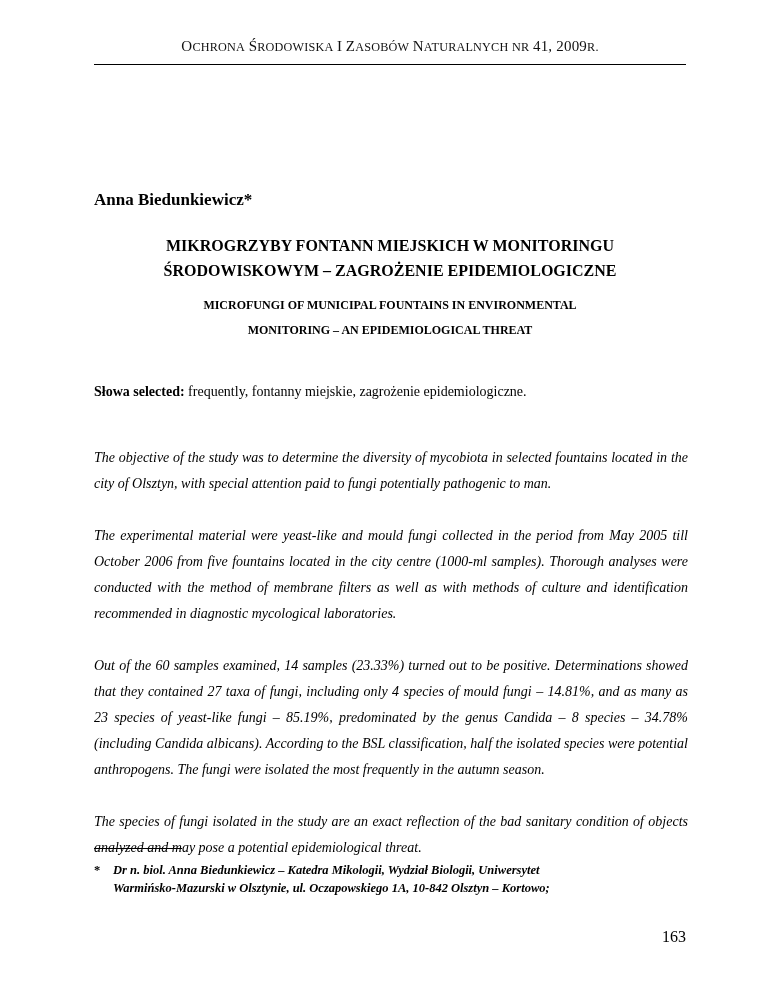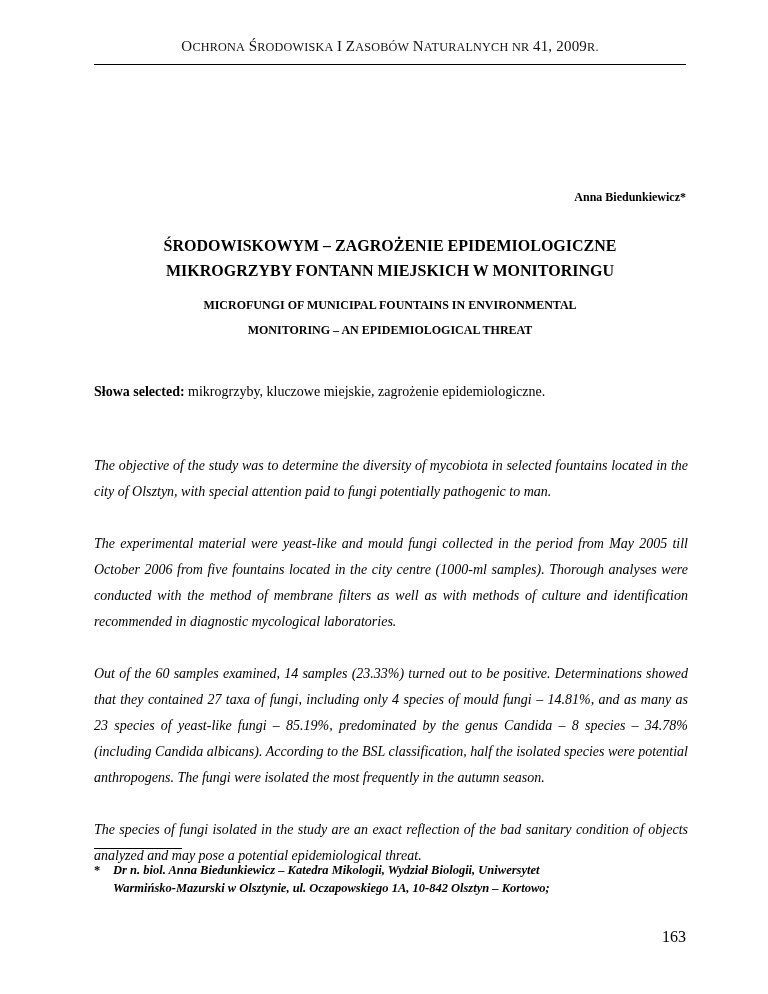--- a/index.html
+++ b/index.html
@@ -46,22 +46,22 @@
     top: 64px;
     width: 592px;
     height: 1px;
     background: #000000;
   }
   .author {
     position: absolute;
     left: 88px;
     top: 190px;
     width: 592px;
-    text-align: right;
-    font-size: 12px;
+    text-align: left;
+    font-size: 17px;
     font-weight: bold;
   }
   .title-pl {
     position: absolute;
     left: 88px;
     top: 233px;
     width: 592px;
     text-align: center;
     font-size: 16px;
     font-weight: bold;
@@ -92,21 +92,21 @@
     position: absolute;
     left: 88px;
     top: 441px;
     width: 594px;
     font-size: 14px;
     font-style: italic;
     line-height: 26px;
     text-align: justify;
   }
   .abstract p {
-    margin: 12px 0 26px 0;
+    margin: 4px 0 26px 0;
   }
   .abstract p:last-child {
     margin-bottom: 0;
   }
   .footnote-rule {
     position: absolute;
     left: 88px;
     top: 848px;
     width: 88px;
     height: 1px;
@@ -154,31 +154,31 @@
     <span class="sc-big">N</span><span class="sc-small">ATURALNYCH</span>
     <span class="sc-small">NR</span>
     <span class="sc-big">41, 2009</span><span class="sc-small">R.</span>
   </div>
 
   <div class="rule"></div>
 
   <div class="author">Anna Biedunkiewicz*</div>
 
   <div class="title-pl">
+    <div>MIKROGRZYBY FONTANN MIEJSKICH W MONITORINGU</div>
     <div>ŚRODOWISKOWYM – ZAGROŻENIE EPIDEMIOLOGICZNE</div>
-    <div>MIKROGRZYBY FONTANN MIEJSKICH W MONITORINGU</div>
   </div>
 
   <div class="title-en">
     <div>MICROFUNGI OF MUNICIPAL FOUNTAINS IN ENVIRONMENTAL</div>
     <div>MONITORING – AN EPIDEMIOLOGICAL THREAT</div>
   </div>
 
   <div class="keywords">
-    <div><b>Słowa selected:</b><span> mikrogrzyby, kluczowe miejskie, zagrożenie epidemiologiczne.</span></div>
+    <div><b>Słowa selected:</b><span> frequently, fontanny miejskie, zagrożenie epidemiologiczne.</span></div>
   </div>
 
   <div class="abstract">
     <p>The objective of the study was to determine the diversity of mycobiota in selected fountains located in the city of Olsztyn, with special attention paid to fungi potentially pathogenic to man.</p>
     <p>The experimental material were yeast-like and mould fungi collected in the period from May 2005 till October 2006 from five fountains located in the city centre (1000-ml samples). Thorough analyses were conducted with the method of membrane filters as well as with methods of culture and identification recommended in diagnostic mycological laboratories.</p>
     <p>Out of the 60 samples examined, 14 samples (23.33%) turned out to be positive. Determinations showed that they contained 27 taxa of fungi, including only 4 species of mould fungi – 14.81%, and as many as 23 species of yeast-like fungi – 85.19%, predominated by the genus Candida – 8 species – 34.78% (including Candida albicans). According to the BSL classification, half the isolated species were potential anthropogens. The fungi were isolated the most frequently in the autumn season.</p>
     <p>The species of fungi isolated in the study are an exact reflection of the bad sanitary condition of objects analyzed and may pose a potential epidemiological threat.</p>
   </div>
 
   <div class="footnote-rule"></div>

